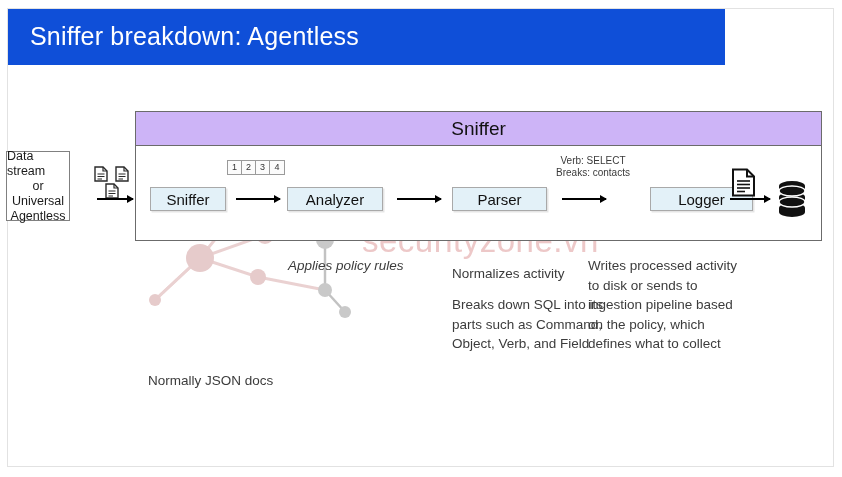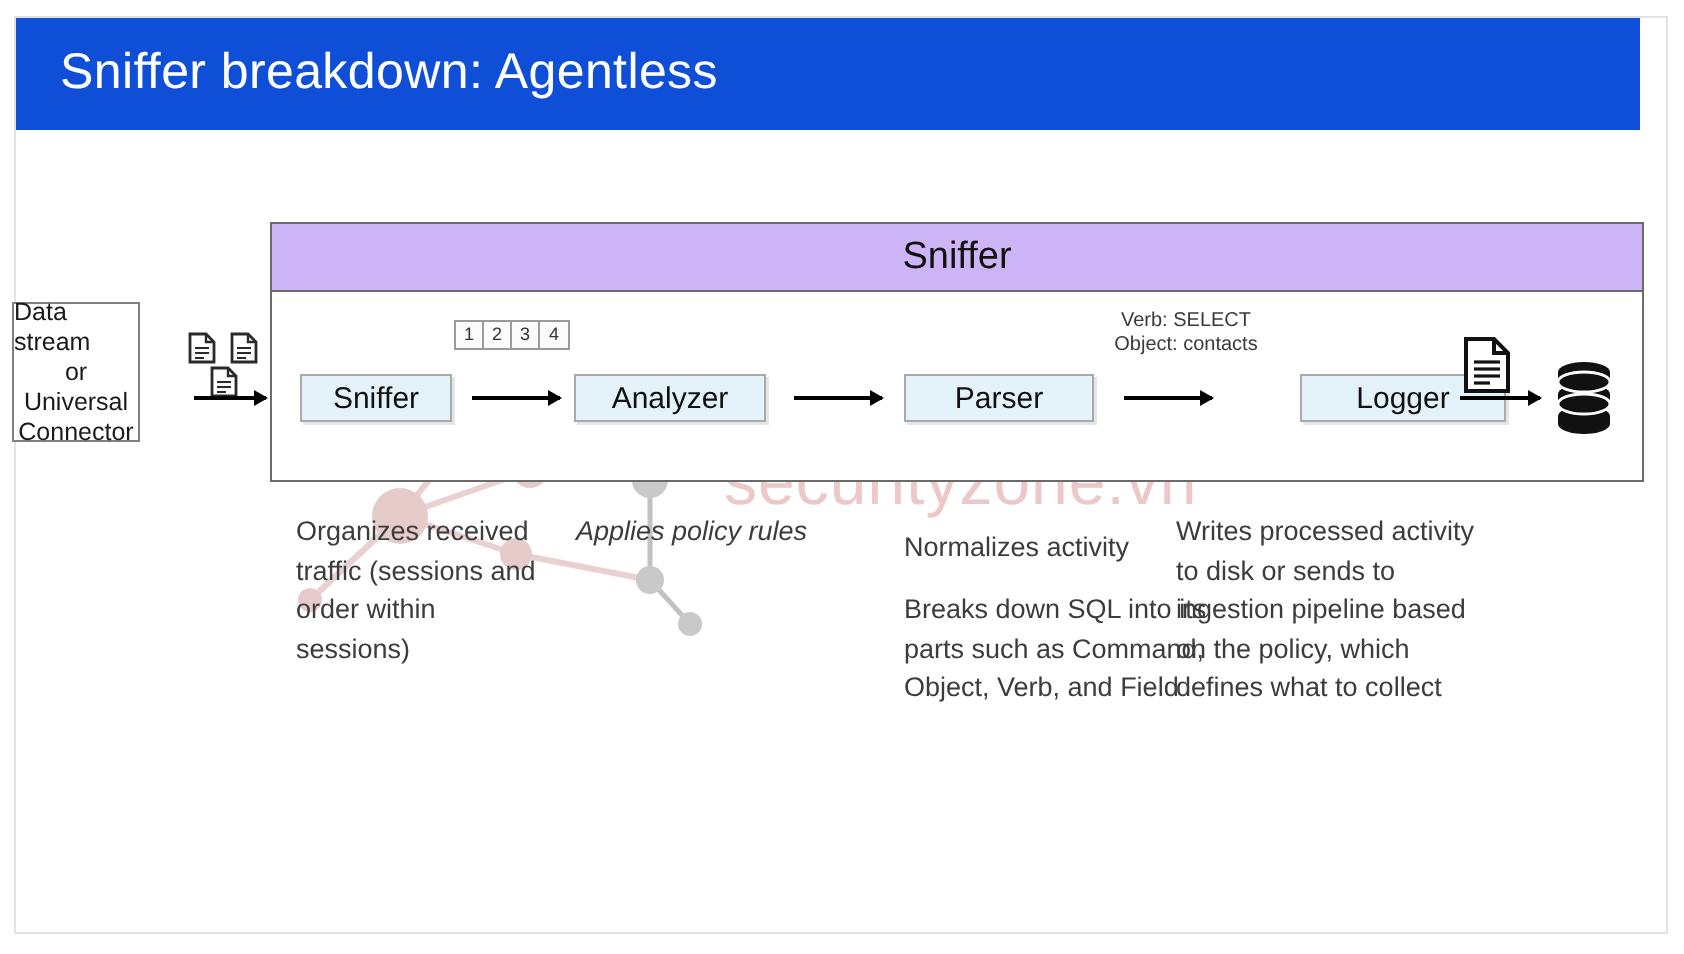--- a/index.html
+++ b/index.html
@@ -28,21 +28,21 @@
     height: 459px;
     border: 1px solid #e2e2e2;
     box-sizing: border-box;
     pointer-events: none;
   }
   
   .title-bar {
     position: absolute;
     left: 8px;
     top: 9px;
-    width: 812px;
+    width: 717px;
     height: 56px;
     background: #0f4fd8;
     box-sizing: border-box;
   }
   .title-text {
     position: absolute;
     left: 22px;
     top: 13px;
     font-size: 25px;
     color: #ffffff;
@@ -247,21 +247,21 @@
         <circle cx="345" cy="195" r="5"></circle>
       </g>
     </svg>
     <div class="wm-text">securityzone.vn</div>
   </div>
 
   <div class="source-box">
     <span>Data stream</span>
     <span>or</span>
     <span>Universal</span>
-    <span>Connector</span>
+    <span>Agentless</span>
   </div>
 
   <svg class="doc-icon" style="left:94px; top:166px;" width="14" height="16" viewBox="0 0 14 16">
     <path d="M1 1 h8 l4 4 v10 h-12 z" fill="#ffffff" stroke="#2a2a2a" stroke-width="1.4"></path>
     <path d="M9 1 v4 h4" fill="none" stroke="#2a2a2a" stroke-width="1.2"></path>
     <g stroke="#2a2a2a" stroke-width="1">
         <line x1="3.5" y1="8" x2="10.5" y2="8"></line>
         <line x1="3.5" y1="10.5" x2="10.5" y2="10.5"></line>
         <line x1="3.5" y1="13" x2="8" y2="13"></line>
       </g>
@@ -292,21 +292,21 @@
 
   <div class="seq">
     <span>1</span>
     <span>2</span>
     <span>3</span>
     <span>4</span>
   </div>
 
   <div class="annot">
     <div>Verb: SELECT</div>
-    <div>Object: contacts</div>
+    <div>Breaks: contacts</div>
   </div>
 
   <div class="stage" id="stage-sniffer">Sniffer</div>
   <div class="stage" id="stage-parser">Parser</div>
   <div class="stage" id="stage-analyzer">Analyzer</div>
   <div class="stage" id="stage-logger">Logger</div>
 
   <div class="arrow" id="arrow-1"></div>
   <div class="arrow" id="arrow-2"></div>
   <div class="arrow" id="arrow-3"></div>
@@ -334,19 +334,19 @@
       <ellipse cx="15" cy="28" rx="13" ry="5"></ellipse>
       <rect x="2" y="28" width="26" height="4"></rect>
       <ellipse cx="15" cy="32" rx="13" ry="5"></ellipse>
     </g>
     <g fill="none" stroke="#ffffff" stroke-width="1.4">
       <ellipse cx="15" cy="11" rx="13" ry="5"></ellipse>
       <ellipse cx="15" cy="22" rx="13" ry="5"></ellipse>
     </g>
   </svg>
 
-  <div class="caption" id="cap-1">Organizes received traffic (sessions and order within sessions)</div>
+  <div class="caption" id="cap-1b">Normally JSON docs</div>
   <div class="caption" id="cap-2">Applies policy rules</div>
   <div class="caption" id="cap-3">Normalizes activity</div>
   <div class="caption" id="cap-3b">Breaks down SQL into its parts  such as Command, Object, Verb, and Field</div>
   <div class="caption" id="cap-4">Writes processed activity to disk or sends to ingestion pipeline based on the policy, which defines what to collect</div>
 
 </div>
 
 </body></html>

